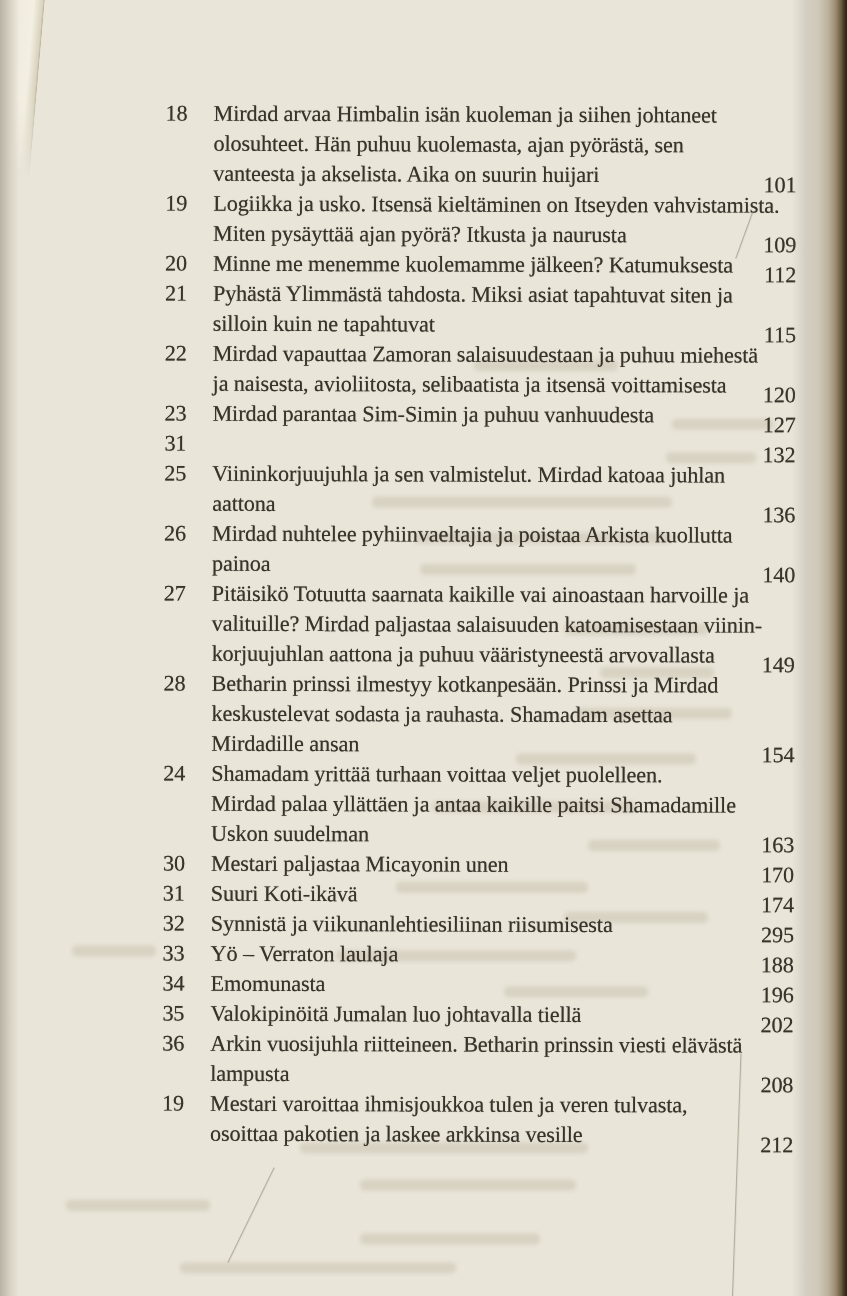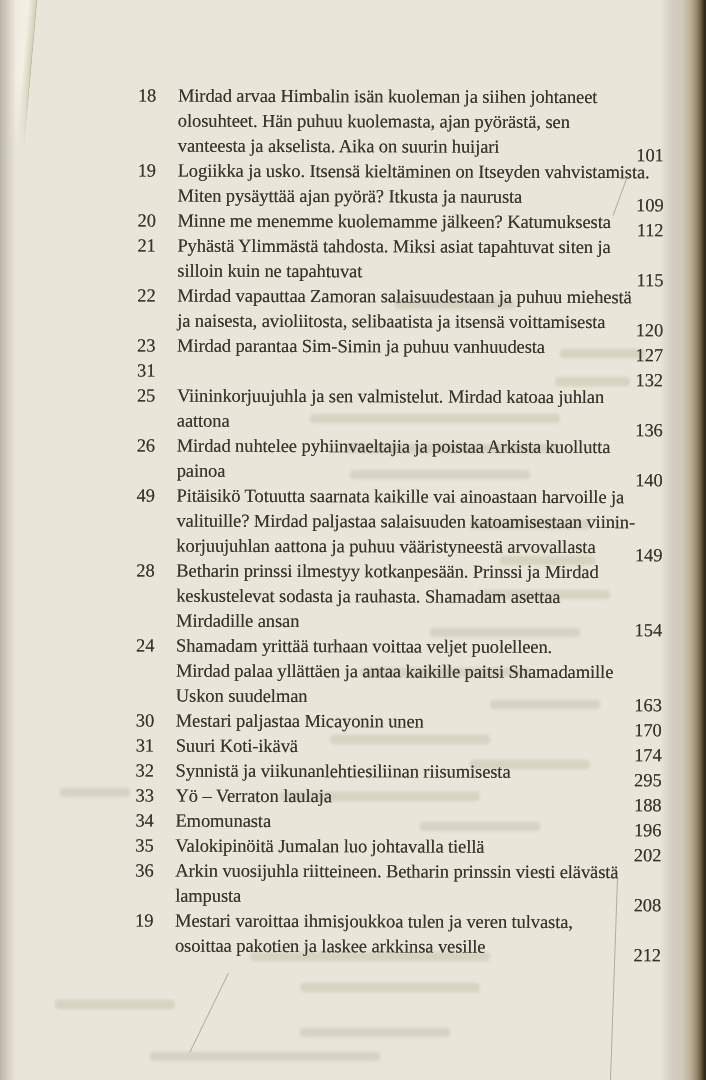--- a/index.html
+++ b/index.html
@@ -166,21 +166,21 @@
   <div class="entry">
     <div class="no">26</div>
     <div class="lines">
           <div class="line">Mirdad nuhtelee pyhiinvaeltajia ja poistaa Arkista kuollutta</div>
           <div class="line">painoa</div>
         </div>
     <div class="pg">140</div>
   </div>
 
   <div class="entry">
-    <div class="no">49</div>
+    <div class="no">27</div>
     <div class="lines">
           <div class="line">Pitäisikö Totuutta saarnata kaikille vai ainoastaan harvoille ja</div>
           <div class="line">valituille? Mirdad paljastaa salaisuuden katoamisestaan viinin-</div>
           <div class="line">korjuujuhlan aattona ja puhuu vääristyneestä arvovallasta</div>
         </div>
     <div class="pg">149</div>
   </div>
 
   <div class="entry">
     <div class="no">28</div>

